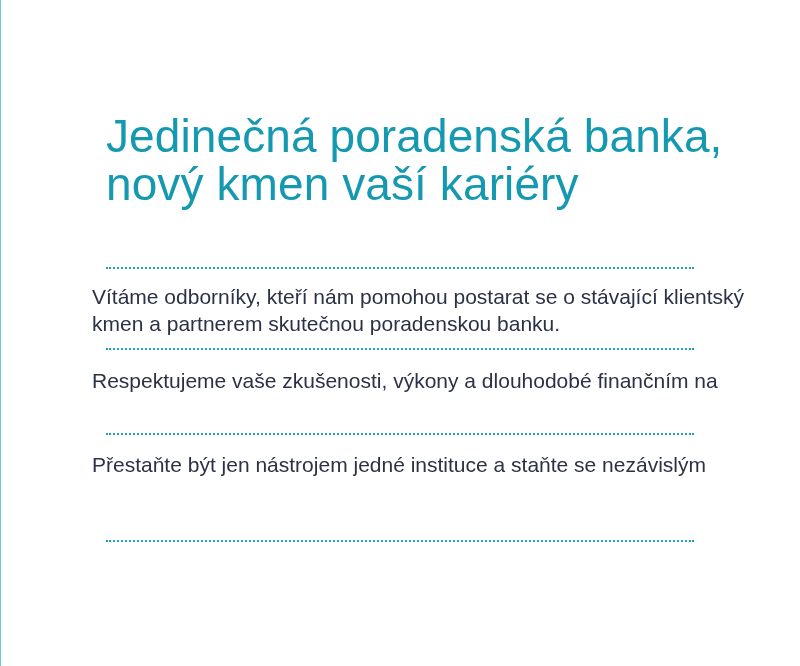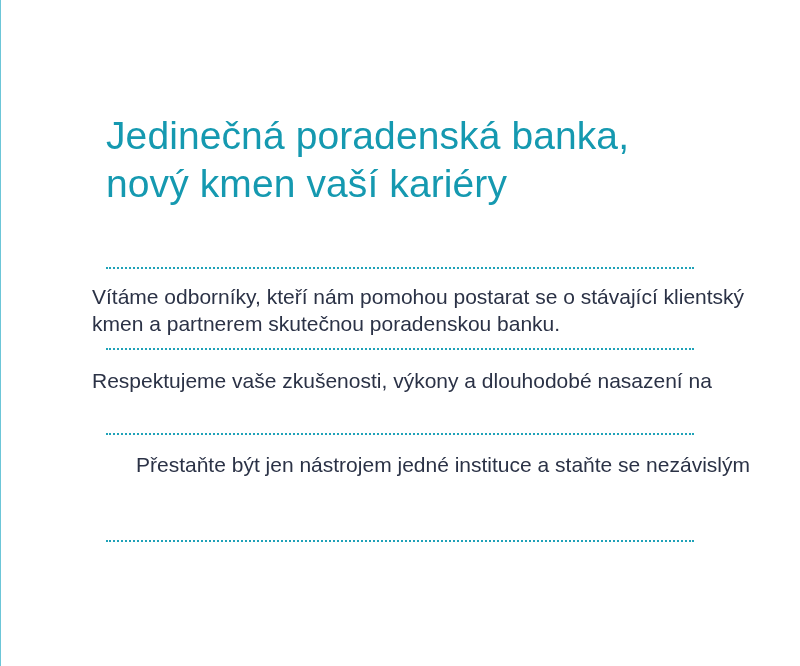--- a/index.html
+++ b/index.html
@@ -21,21 +21,21 @@
       width: 1px;
       height: 666px;
       background: #6cc6d8;
     }
     .title {
       position: absolute;
       left: 106px;
       top: 112px;
       width: 620px;
       margin: 0;
-      font-size: 39px;
+      font-size: 46px;
       line-height: 48px;
       font-weight: normal;
       color: #1599b0;
       letter-spacing: 0.1px;
     }
     .title span { display: block; white-space: nowrap; }
     .divider {
       position: absolute;
       left: 106px;
       width: 588px;
@@ -66,22 +66,22 @@
 <div class="divider" style="top:267px;"></div>
 
 <p class="para" style="top:283px;">
   <span>Vítáme odborníky, kteří nám pomohou postarat se o stávající klientský</span>
   <span>kmen a partnerem skutečnou poradenskou banku.</span>
 </p>
 
 <div class="divider" style="top:348px;"></div>
 
 <p class="para" style="top:367px;">
-  <span>Respektujeme vaše zkušenosti, výkony a dlouhodobé nasazení na</span>
+  <span>Respektujeme vaše zkušenosti, výkony a dlouhodobé finančním na</span>
 </p>
 
 <div class="divider" style="top:433px;"></div>
 
-<p class="para" style="top:451px;margin-left:44px;">
+<p class="para" style="top:451px;">
   <span>Přestaňte být jen nástrojem jedné instituce a staňte se nezávislým</span>
 </p>
 
 <div class="divider" style="top:540px;"></div>
 
 </body></html>

